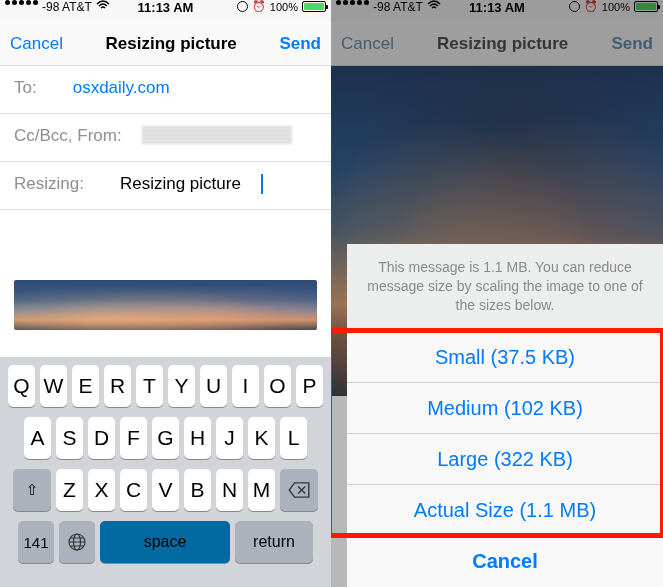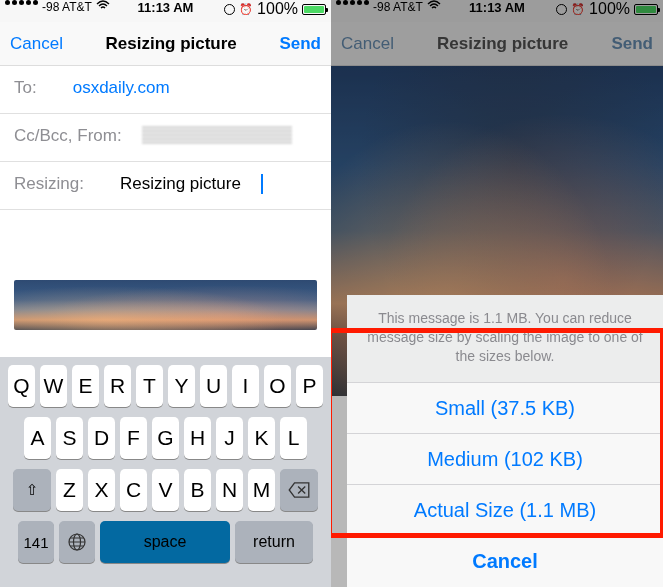--- a/index.html
+++ b/index.html
@@ -39,21 +39,21 @@
     width: 5px; height: 5px; border-radius: 50%; background: #000;
   }
   .statusbar .carrier { font-size: 12px; }
   .statusbar .time {
     position: absolute; left: 50%; transform: translateX(-50%);
     font-weight: 600; font-size: 13px;
   }
   .statusbar .sright {
     margin-left: auto; display: flex; align-items: center; gap: 4px;
   }
-  .statusbar .pct { font-size: 16px; }
+  .statusbar .pct { font-size: 11px; }
   .battery {
     width: 24px; height: 11px; border: 1px solid #000; border-radius: 2px;
     position: relative;
   }
   .battery::after {
     content: ""; position: absolute; right: -3px; top: 3px; width: 2px; height: 4px;
     background: #000; border-radius: 0 1px 1px 0;
   }
   .battery .fill {
     position: absolute; left: 1px; top: 1px; bottom: 1px; width: 20px;
@@ -318,20 +318,21 @@
     <span class="navbtn bold">Send</span>
   </div>
 
   <div class="right-sky"></div>
   <div class="dim-overlay"></div>
 
   <div class="actionsheet">
     <div class="sheetmsg">This message is 1.1 MB. You can reduce message size by scaling the image to one of the sizes below.</div>
     <div class="sheetbtn">Small (37.5 KB)</div>
     <div class="sheetbtn">Medium (102 KB)</div>
+    <div class="sheetbtn">Large (322 KB)</div>
     <div class="sheetbtn">Actual Size (1.1 MB)</div>
     <div class="sheetbtn cancel">Cancel</div>
   </div>
 
   <div class="highlight-box" style="left:-4px; right:-2px; top:328px; height:210px;"></div>
 </div>
 
 </div>
 
 </body></html>

